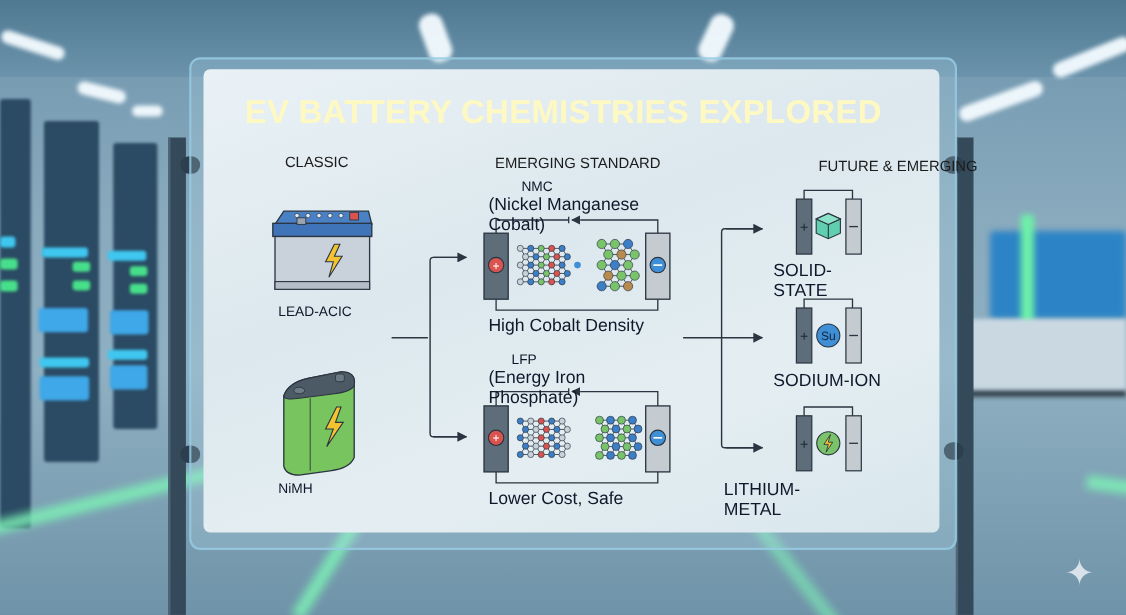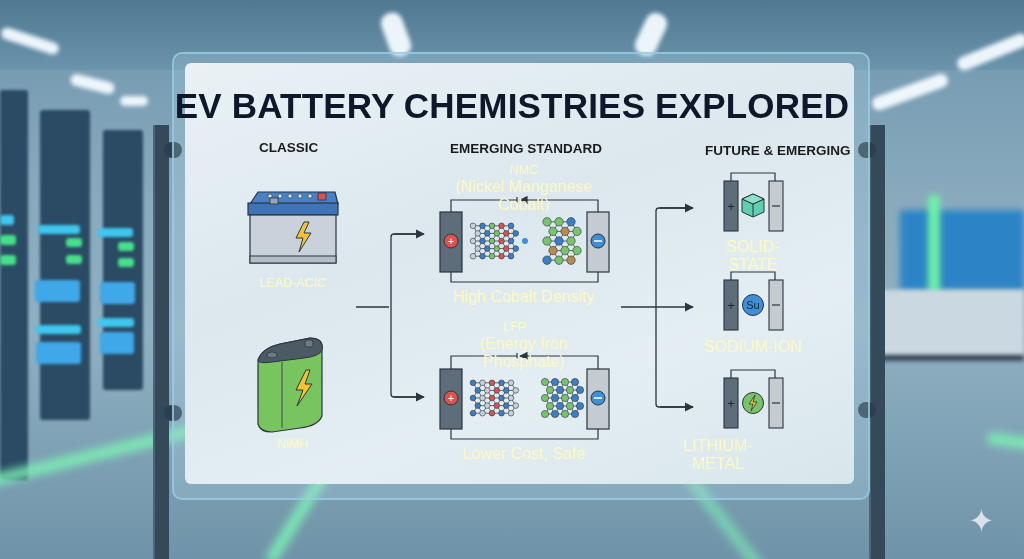--- a/index.html
+++ b/index.html
@@ -15,23 +15,23 @@
   .bg .beam { position:absolute; height:12px; background:#7df2b6; filter:blur(4px); opacity:.85; transform-origin:left center; }
   .bg .desk { position:absolute; background:#cad8e2; filter:blur(2px); }
   .bg .screen { position:absolute; background:#2c84c6; filter:blur(3px); border-radius:4px; }
   .post { position:absolute; top:125px; width:14px; height:434px; background:#34495a; border-left:2px solid #4f6678; }
   .clip { position:absolute; width:18px; height:16px; background:#2d3f4e; border-radius:8px; }
   .glass { position:absolute; left:172px; top:52px; width:694px; height:444px; border:2px solid rgba(150,205,230,.8);
            border-radius:10px; background:rgba(180,215,232,.25); }
   .board { position:absolute; left:185px; top:63px; width:669px; height:421px; border-radius:6px;
            background:linear-gradient(160deg,#e9f1f5 0%,#dce8ee 40%,#e4eef2 70%,#d8e6ec 100%); }
   .title { position:absolute; left:0; width:1024px; top:86px; text-align:center; font-weight:bold;
-           font-size:35px; color:#0f172a; letter-spacing:0.2px; }
-  .colhead { position:absolute; font-weight:bold; font-size:13.5px; color:#1b1b1b; }
-  .lbl { position:absolute; font-size:12.5px; color:#fef9c3; text-align:center; }
+           font-size:30px; color:#fef9c3; letter-spacing:0.2px; }
+  .colhead { position:absolute; font-weight:normal; font-size:13.5px; color:#1b1b1b; }
+  .lbl { position:absolute; font-size:12.5px; color:#0f172a; }
   .lbl.small { font-size:16px; }
   svg { position:absolute; left:0; top:0; overflow:visible; }
   .star { position:absolute; left:968px; top:502px; font-size:32px; color:#d9e2ea; }
 </style>
 </head>
 <body>
 
 <div class="bg">
   <div class="ceiling"></div>
   <div class="light" style="left:0;top:35px;width:60px;height:12px;transform:rotate(18deg);"></div>
@@ -76,21 +76,21 @@
 <div class="clip" style="left:858px;top:142px;"></div>
 <div class="clip" style="left:858px;top:402px;"></div>
 
 <div class="glass"></div>
 <div class="board"></div>
 
 <div class="title">EV BATTERY CHEMISTRIES EXPLORED</div>
 
 <div class="colhead" style="left:259px;top:140px;">CLASSIC</div>
 <div class="colhead" style="left:450px;top:141px;">EMERGING STANDARD</div>
-<div class="colhead" style="left:677px;top:143px;padding-left:28px;">FUTURE &amp; EMERGING</div>
+<div class="colhead" style="left:716px;top:143px;padding-left:28px;">FUTURE &amp; EMERGING</div>
 
 <svg width="1024" height="559">
   <defs>
     <marker id="ah" viewBox="0 0 10 10" refX="9" refY="5" markerWidth="7" markerHeight="7" orient="auto">
       <path d="M0,0 L10,5 L0,10 z" fill="#2b3440"></path>
     </marker>
   </defs>
 
   <g>
     <path d="M250,204 L258,192 L335,192 L338,204 Z" fill="#4a80c4" stroke="#2b3440" stroke-width="1.2"></path>

